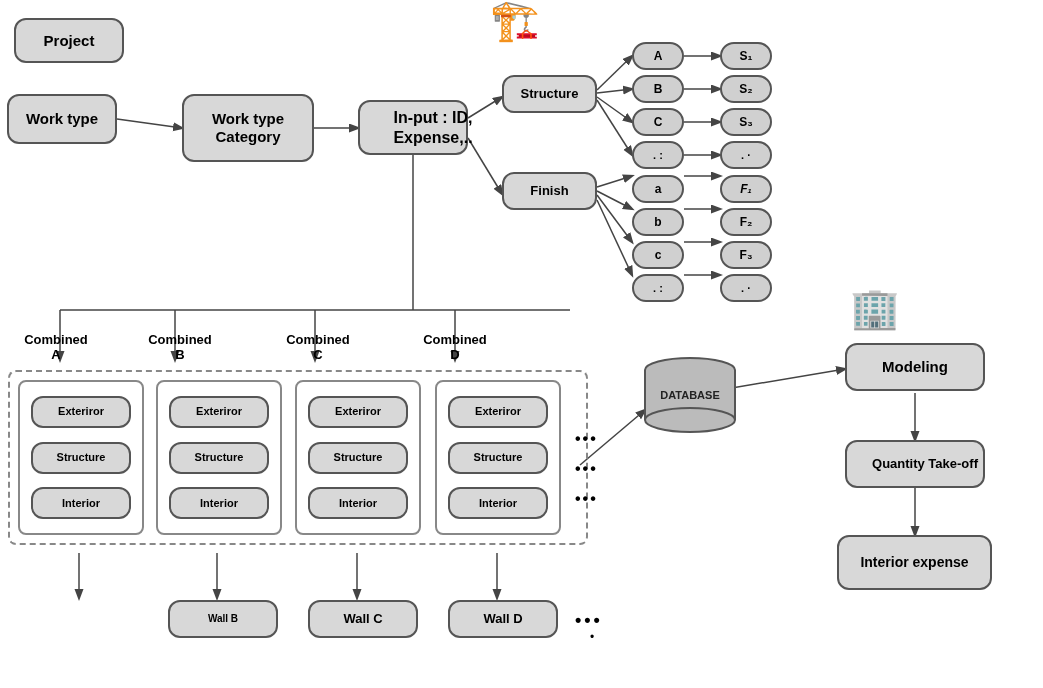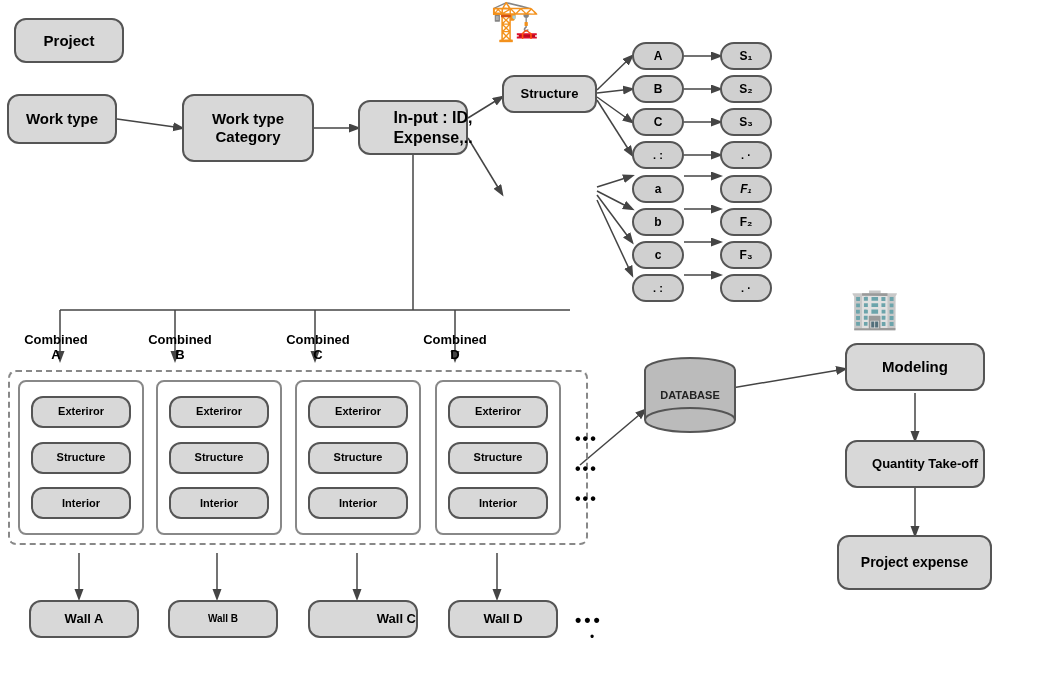--- a/index.html
+++ b/index.html
@@ -157,20 +157,23 @@
   </div>
 
   <div class="node" style="left:358px;top:100px;width:110px;height:55px;font-size:16px;padding-left:40px;">
     <span>In-put : ID,<br>Expense,..</span>
   </div>
 
   <div class="node" style="left:502px;top:75px;width:95px;height:38px;">
     <span>Structure</span>
   </div>
 
+  <div class="node" style="left:502px;top:172px;width:95px;height:38px;">
+    <span>Finish</span>
+  </div>
 
   <div class="pill" style="left:632px;top:42px;width:52px;height:28px;">
       <span>A</span>
     </div>
   <div class="pill" style="left:632px;top:75px;width:52px;height:28px;">
       <span>B</span>
     </div>
   <div class="pill" style="left:632px;top:108px;width:52px;height:28px;">
       <span>C</span>
     </div>
@@ -287,27 +290,24 @@
   <div class="dots" style="left:575px;top:430px;font-size:16px;">
     •••
   </div>
   <div class="dots" style="left:575px;top:460px;font-size:16px;">
     •••
   </div>
   <div class="dots" style="left:575px;top:490px;font-size:16px;">
     •••
   </div>
 
-  <div class="node" style="left:29px;top:600px;width:110px;height:38px;font-size:13px;">
-    <span>Wall A</span>
-  </div>
   <div class="node" style="left:168px;top:600px;width:110px;height:38px;font-size:10px;">
     <span>Wall B</span>
   </div>
-  <div class="node" style="left:308px;top:600px;width:110px;height:38px;font-size:13px;justify-content:flex-end;">
+  <div class="node" style="left:308px;top:600px;width:110px;height:38px;font-size:13px;">
     <span>Wall C</span>
   </div>
   <div class="node" style="left:448px;top:600px;width:110px;height:38px;font-size:13px;">
     <span>Wall D</span>
   </div>
 
   <div class="dots" style="left:575px;top:610px;font-size:18px;letter-spacing:3px;">
     •••
   </div>
   <div style="position:absolute;left:590px;top:630px;font-size:12px;">
@@ -332,16 +332,16 @@
 
   <div class="node" style="left:845px;top:343px;width:140px;height:48px;font-size:15px;font-weight:bold;">
     <span>Modeling</span>
   </div>
 
   <div class="node" style="left:845px;top:440px;width:140px;height:48px;font-size:13px;font-weight:bold;padding-left:20px;">
     <span>Quantity Take-off</span>
   </div>
 
   <div class="node" style="left:837px;top:535px;width:155px;height:55px;font-size:14px;font-weight:bold;">
-    <span>Project expense</span>
+    <span>Interior expense</span>
   </div>
 
 </div>
 
 </body></html>

